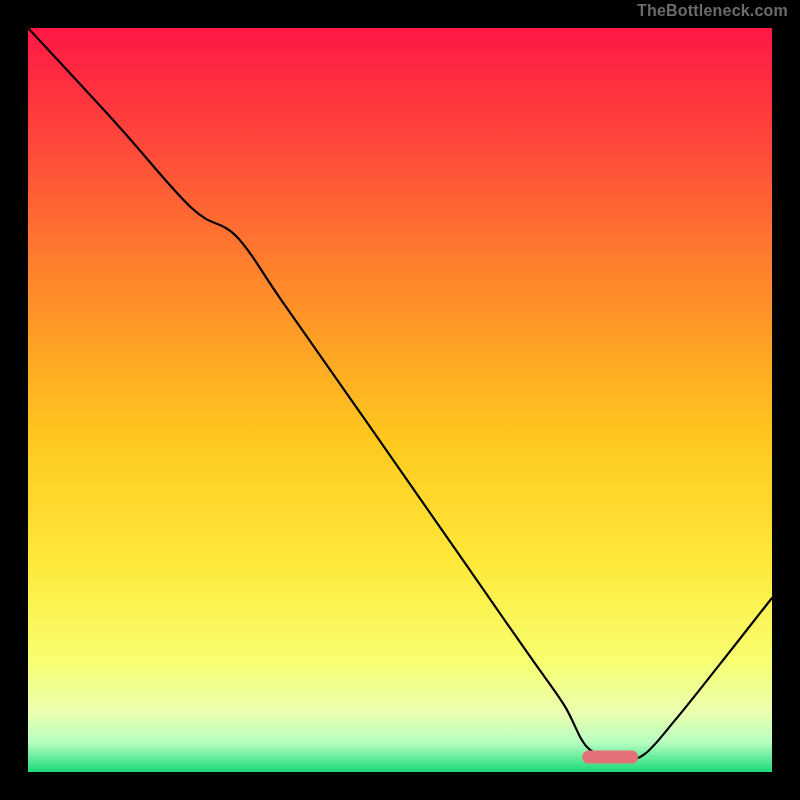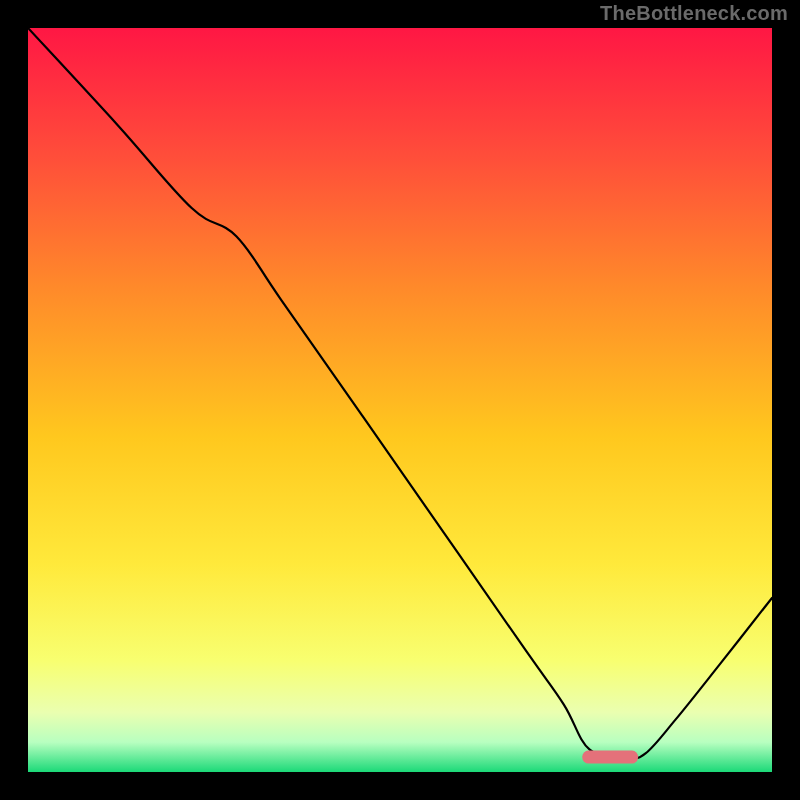--- a/index.html
+++ b/index.html
@@ -16,21 +16,21 @@
     top: 0;
     left: 0;
     width: 800px;
     height: 800px;
   }
   .watermark {
     position: absolute;
     top: 2px;
     right: 12px;
     color: #6a6a6a;
-    font-size: 20px;
+    font-size: 16px;
     font-weight: 600;
     letter-spacing: 0.2px;
     z-index: 10;
   }
   .plot-area {
     position: absolute;
     top: 28px;
     left: 28px;
     width: 744px;
     height: 744px;

